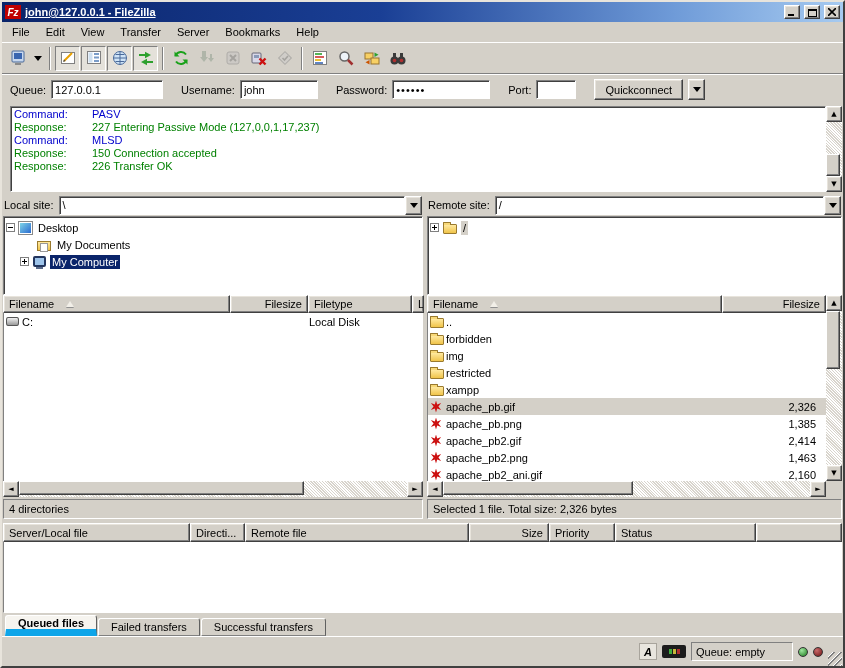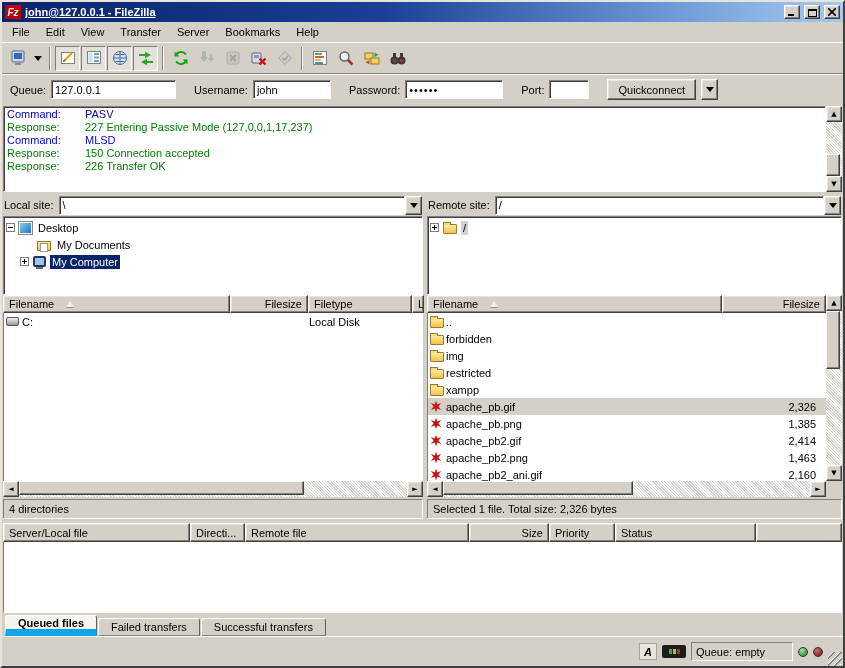--- a/index.html
+++ b/index.html
@@ -35,21 +35,21 @@
   .muted{opacity:.5;filter:grayscale(.8);}
   .dd-arrow{width:0;height:0;border-left:4px solid transparent;border-right:4px solid transparent;border-top:5px solid #000;}
   
   .quickbar{height:32px;flex:0 0 32px;display:flex;align-items:center;gap:5px;padding:0 8px;border-top:1px solid #808080;box-shadow:inset 0 1px 0 #fff;}
   .qlabel{white-space:nowrap;}
   .field{height:19px;padding:1px 3px;font-family:"Liberation Sans",sans-serif;font-size:11px;outline:none;}
   .qspace{width:8px;flex:0 0 8px;}
   .qbtn{height:21px;padding:1px 10px;font-family:"Liberation Sans",sans-serif;font-size:11px;display:flex;align-items:center;}
   .qbtn-dd{width:17px;height:21px;display:flex;align-items:center;justify-content:center;padding:0;}
   
-  .logwrap{height:86px;flex:0 0 86px;display:flex;margin:1px 1px 0 1px;border-radius:13px;}
+  .logwrap{height:86px;flex:0 0 86px;display:flex;margin:1px 1px 0 8px;border-radius:13px;}
   .log{flex:1;background:#fff;border:1px solid;border-color:#808080 #fff #fff #808080;box-shadow:inset 1px 1px 0 #404040;
     padding:1px 3px;overflow:hidden;line-height:13px;}
   .log-line{display:flex;white-space:nowrap;}
   .log-prefix{width:78px;flex:0 0 78px;}
   
   .sb-v{width:16px;flex:0 0 16px;display:flex;flex-direction:column;background:#ece9e2;}
   .sb-h{height:16px;display:flex;background:#ece9e2;}
   .sb-btn{width:16px;height:16px;flex:0 0 16px;display:flex;align-items:center;justify-content:center;
     font-size:7px;line-height:1;color:#000;padding:0;font-family:"DejaVu Sans",sans-serif;}
   .sb-track{flex:1;position:relative;background:repeating-linear-gradient(45deg,#fff 0 1px,#d8d4cc 1px 2px);}
@@ -283,21 +283,21 @@
           <circle cx="5.5" cy="11.5" r="4" fill="#3a3a3a"></circle>
           <circle cx="12.5" cy="11.5" r="4" fill="#3a3a3a"></circle>
           <circle cx="5.5" cy="11.5" r="1.8" fill="#b03030"></circle>
           <circle cx="12.5" cy="11.5" r="1.8" fill="#b03030"></circle>
         </svg>
     </button>
   </div>
 
   <div class="quickbar">
     <span class="qlabel">Queue:</span>
-    <input class="field sunken" style="width: 125px;" value="127.0.0.1">
+    <input class="field sunken" style="width: 112px;" value="127.0.0.1">
     <span class="qspace"></span>
     <span class="qlabel">Username:</span>
     <input class="field sunken" style="width: 78px;" value="john">
     <span class="qspace"></span>
     <span class="qlabel">Password:</span>
     <input class="field sunken" style="width: 98px; letter-spacing: 1px;" value="••••••">
     <span class="qspace"></span>
     <span class="qlabel">Port:</span>
     <input class="field sunken" style="width: 40px;" value="">
     <span class="qspace"></span>

